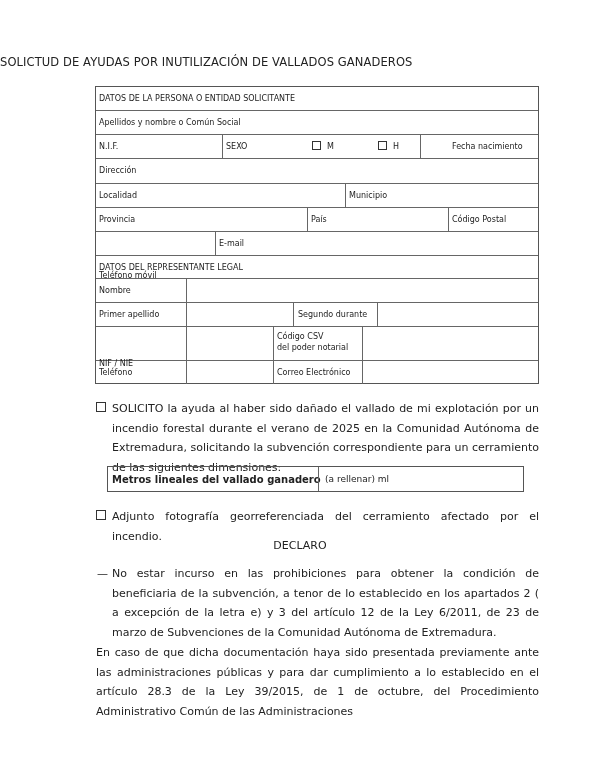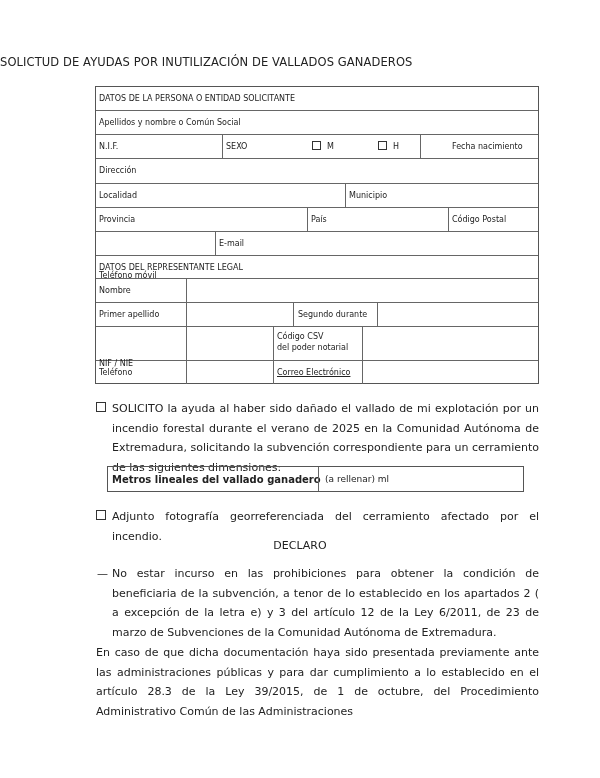--- a/index.html
+++ b/index.html
@@ -86,21 +86,21 @@
   <div class="cell" style="left:3px;top:175px;">DATOS DEL REPRESENTANTE LEGAL</div>
   <div class="cell" style="left:3px;top:198px;">Nombre</div>
   <div class="cell" style="left:3px;top:222px;">Primer apellido</div>
   <div class="cell" style="left:202px;top:222px;">Segundo durante</div>
   <div class="cell" style="left:3px;top:251px;margin-top:20px;">NIF / NIE</div>
   <div class="cell twoline" style="left:181px;top:244px;">
     <div>Código CSV</div>
     <div>del poder notarial</div>
   </div>
   <div class="cell" style="left:3px;top:280px;">Teléfono</div>
-  <div class="cell" style="left:181px;top:280px;text-decoration:underline;">Correo Electrónico</div>
+  <div class="cell" style="left:181px;top:280px;">Correo Electrónico</div>
 </div>
 
 <div class="para" style="left:96px;top:399px;width:15px;">
   <span class="box"></span>
 </div>
 <div class="para" style="left:112px;top:399px;width:427px;">
   <span>SOLICITO</span><span> la ayuda al haber sido dañado el vallado de mi explotación por un incendio forestal durante el verano de 2025 en la Comunidad Autónoma de Extremadura, solicitando la subvención correspondiente para un cerramiento de las siguientes dimensiones:</span>
 </div>
 
 <div class="meters">

